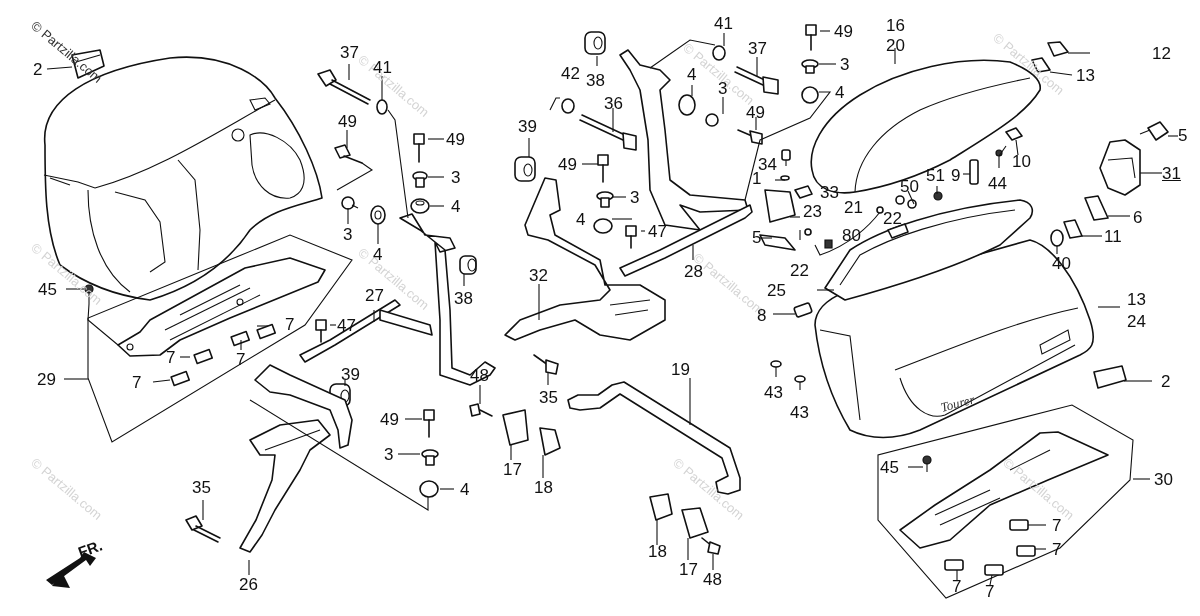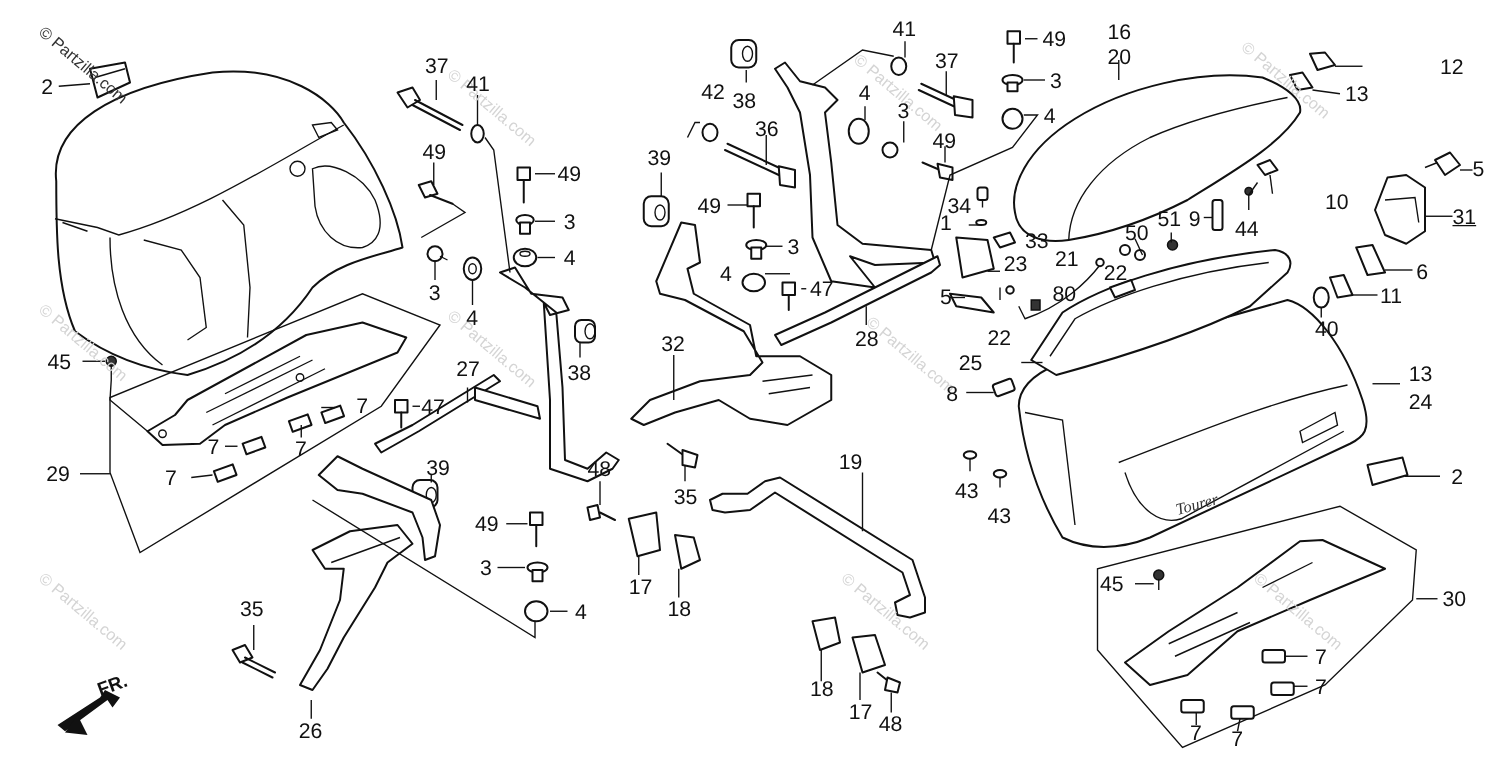--- a/index.html
+++ b/index.html
@@ -484,21 +484,21 @@
 <div class="callout" style="left:718px;top:80px;">3</div>
 <div class="callout" style="left:746px;top:104px;">49</div>
 <div class="callout" style="left:834px;top:23px;">49</div>
 <div class="callout" style="left:840px;top:56px;">3</div>
 <div class="callout" style="left:835px;top:84px;">4</div>
 <div class="callout" style="left:886px;top:17px;">16</div>
 <div class="callout" style="left:886px;top:37px;">20</div>
 <div class="callout" style="left:1152px;top:45px;">12</div>
 <div class="callout" style="left:1076px;top:67px;">13</div>
 <div class="callout" style="left:1178px;top:127px;">5</div>
-<div class="callout" style="left:1012px;top:153px;margin-left:48px;">10</div>
+<div class="callout" style="left:1012px;top:153px;">10</div>
 <div class="callout" style="left:988px;top:175px;">44</div>
 <div class="callout" style="left:951px;top:167px;">9</div>
 <div class="callout" style="left:926px;top:167px;">51</div>
 <div class="callout" style="left:900px;top:178px;">50</div>
 <div class="callout" style="left:1162px;top:165px;text-decoration:underline;">31</div>
 <div class="callout" style="left:758px;top:156px;">34</div>
 <div class="callout" style="left:752px;top:170px;">1</div>
 <div class="callout" style="left:820px;top:184px;">33</div>
 <div class="callout" style="left:803px;top:203px;">23</div>
 <div class="callout" style="left:844px;top:199px;">21</div>

